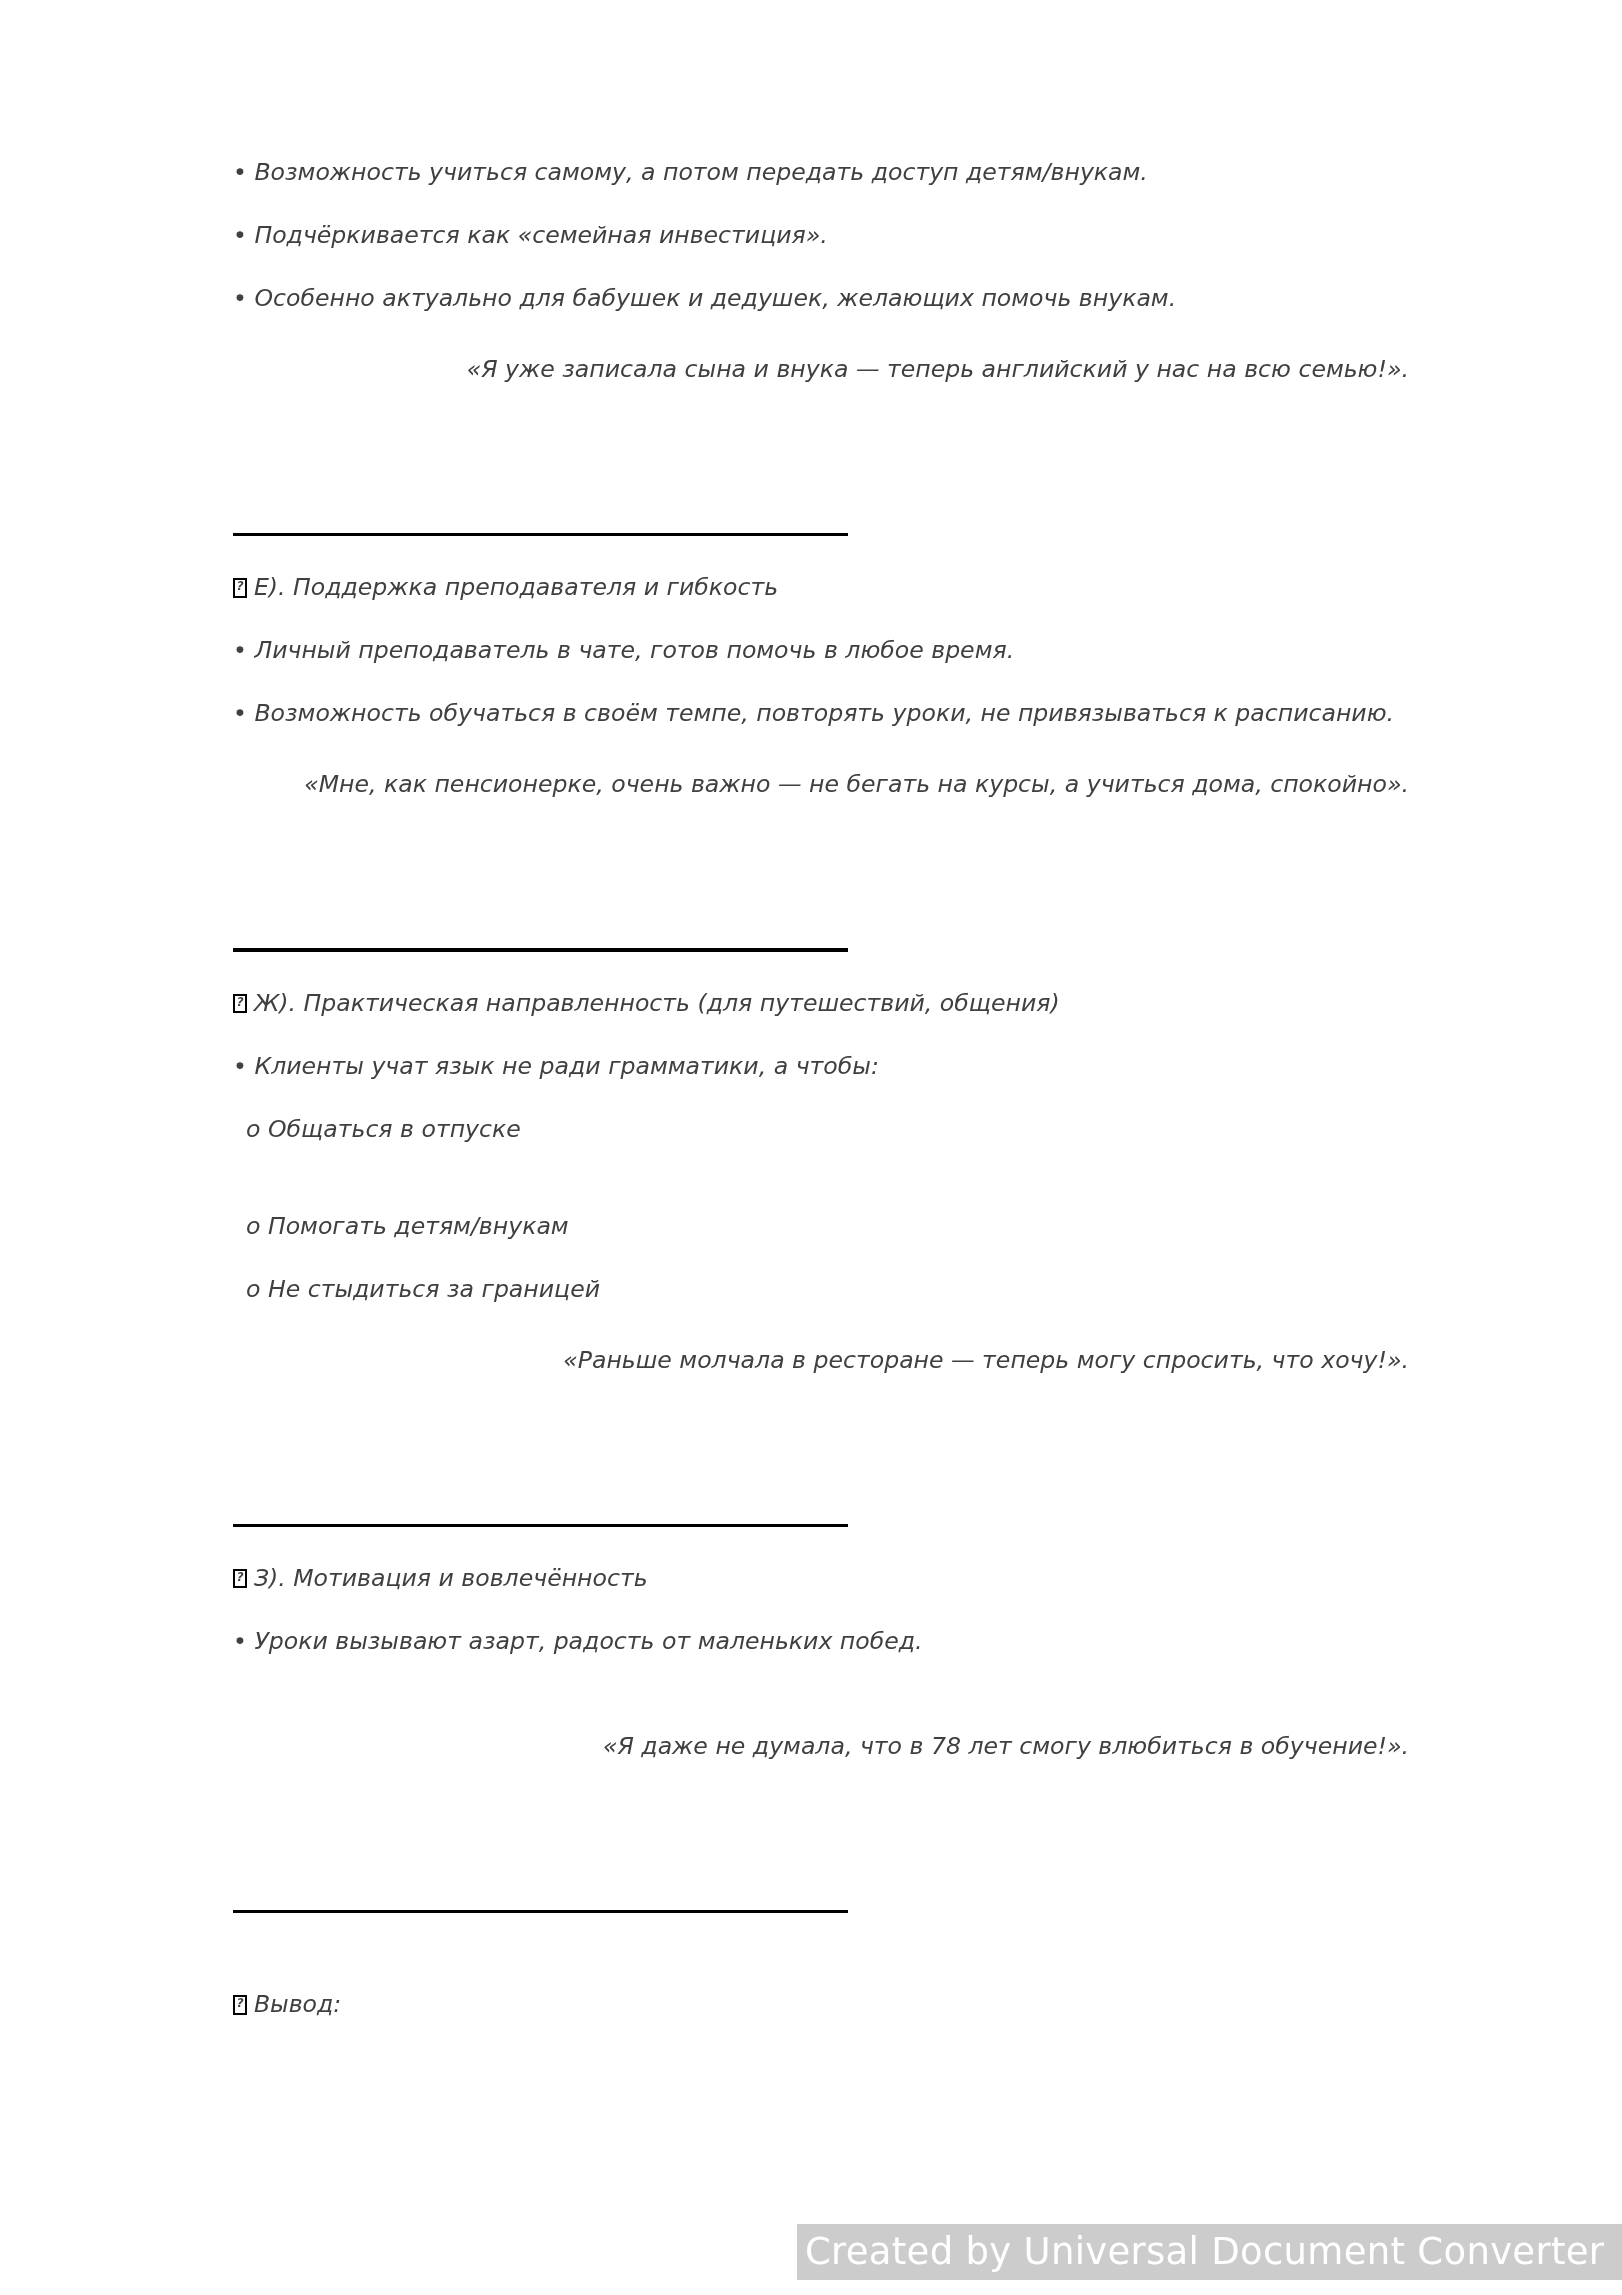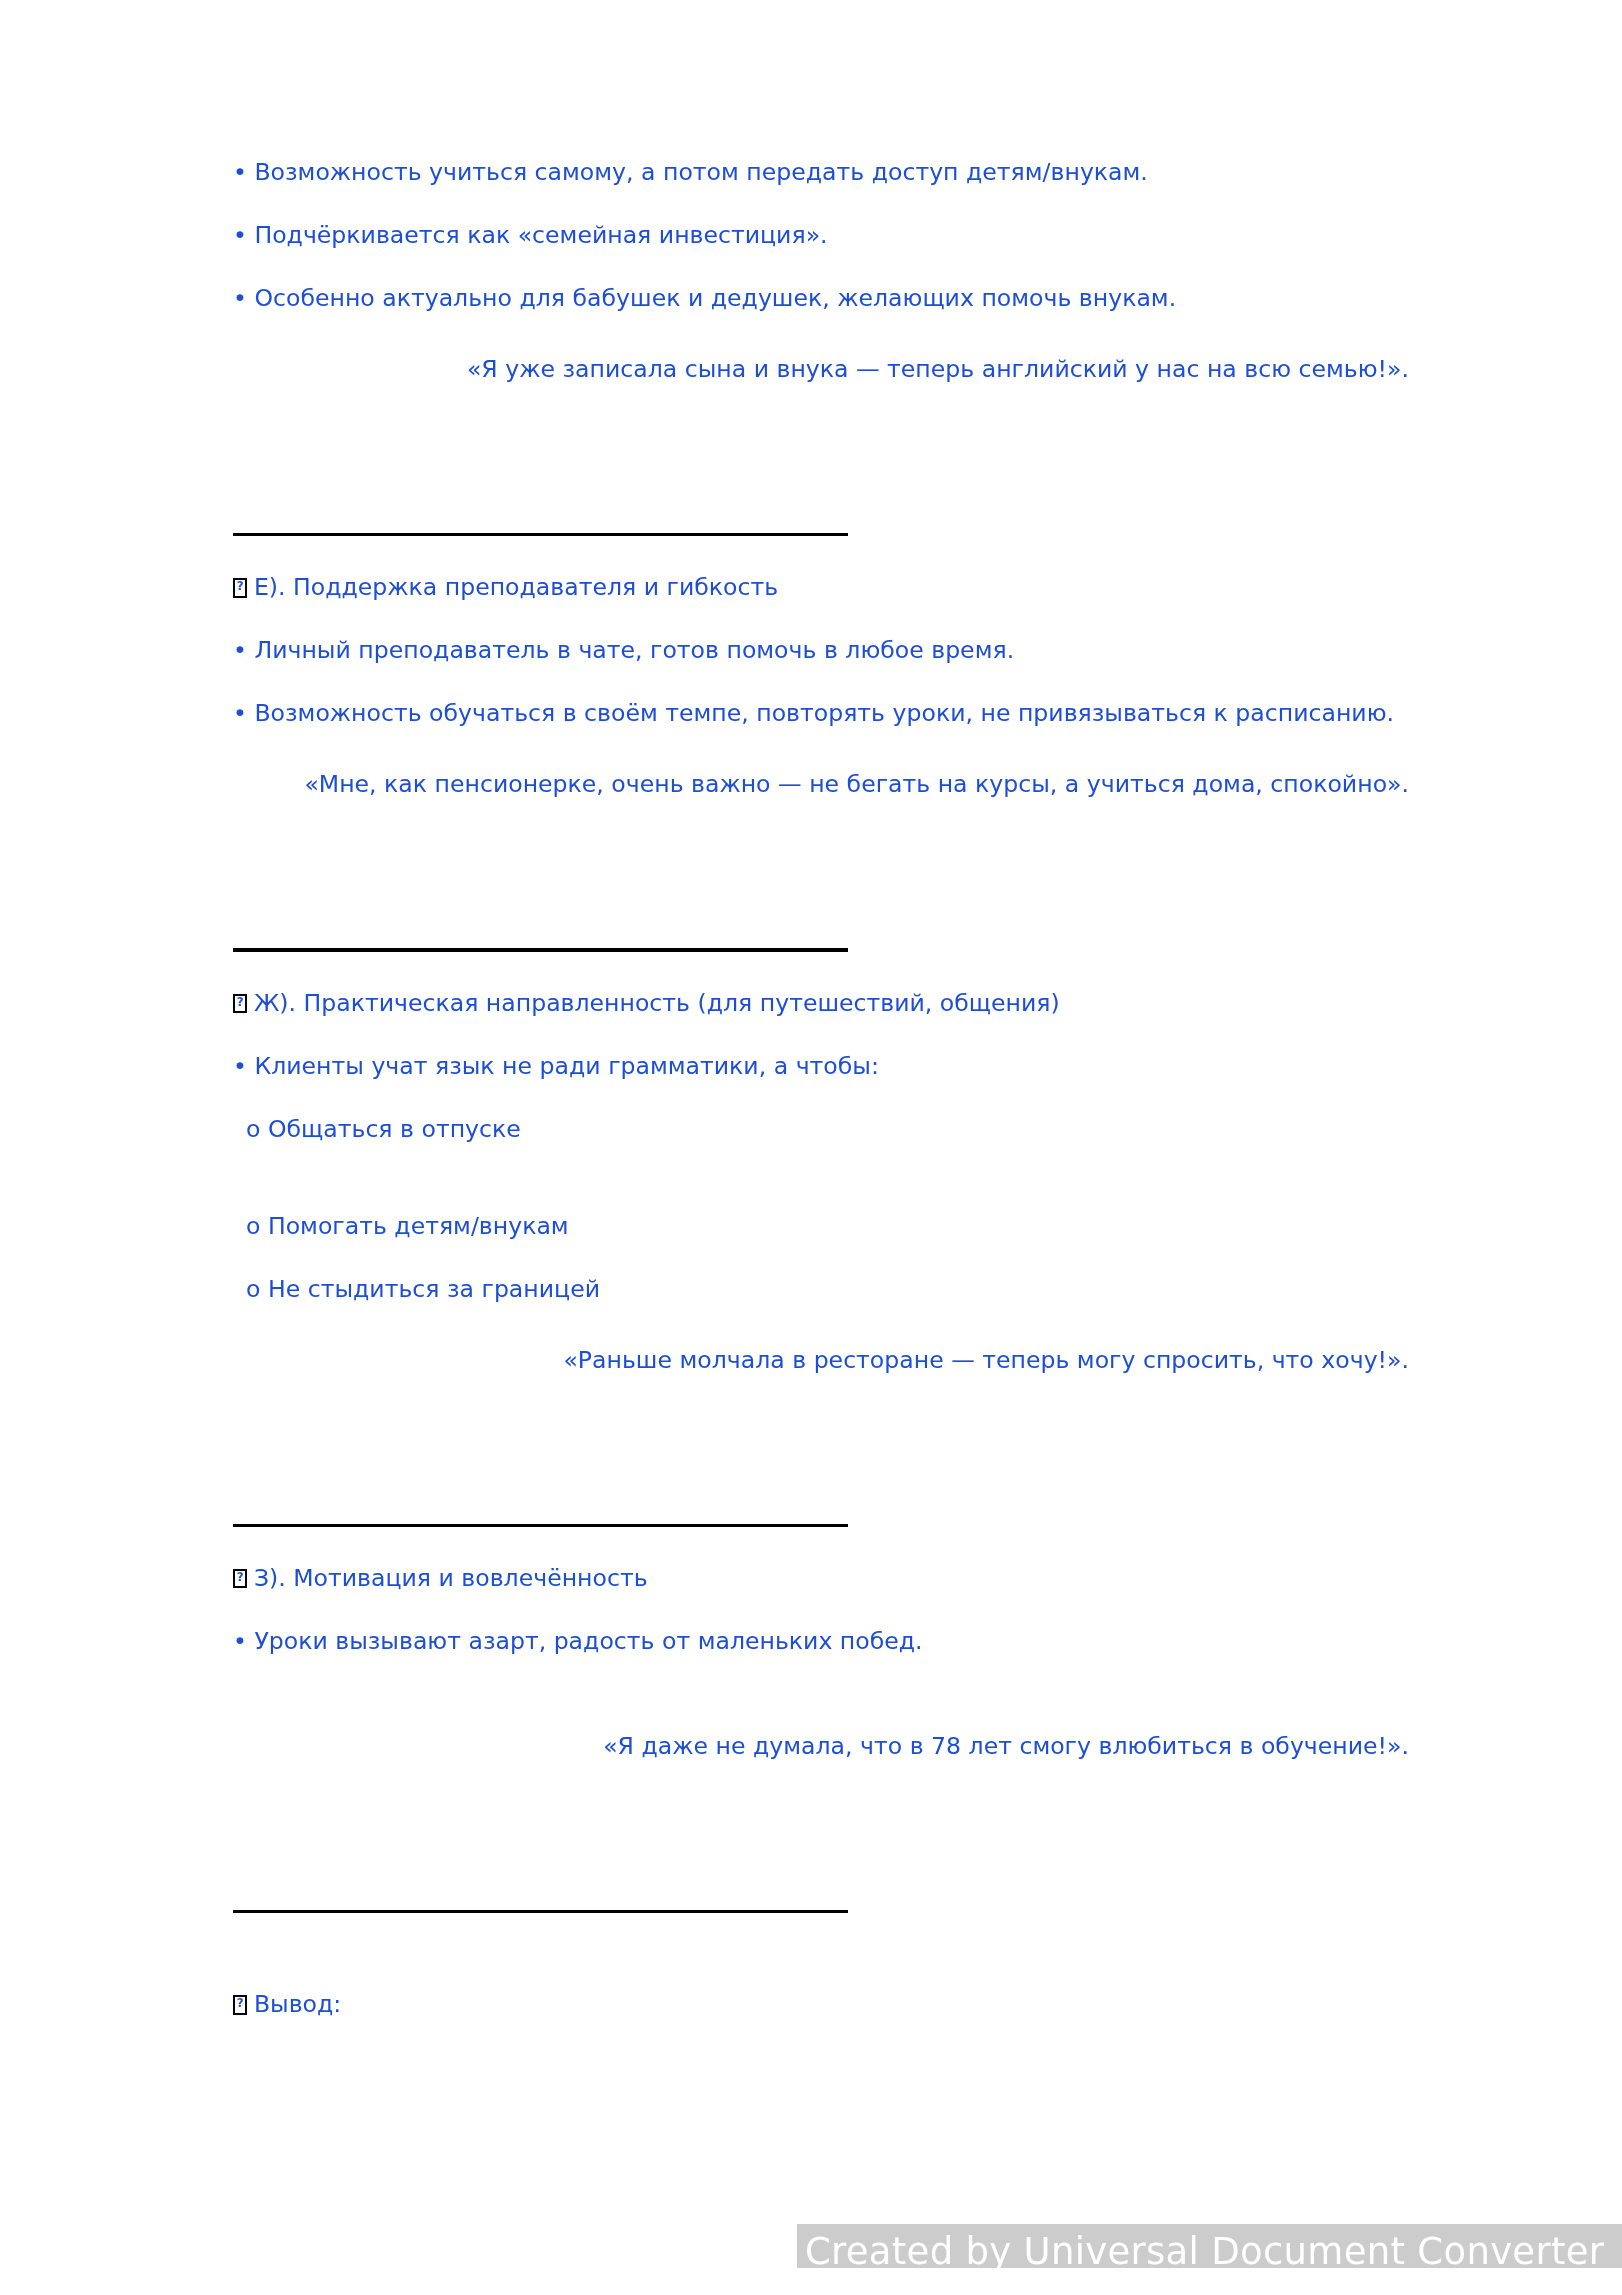--- a/index.html
+++ b/index.html
@@ -21,22 +21,23 @@
     position: absolute;
     left: 233px;
     top: 0;
     width: 1184px;
   }
 
   
   .line {
     font-size: 23.6px;
     line-height: 29px;
-    color: #1d4ed8;
+    color: #404040;
     white-space: normal;
+    font-style: italic;
   }
 
   .bullet-line {
     margin: 0;
     padding: 0 0 0 0;
     display: block;
   }
 
   .sub-line {
     margin: 0;
@@ -90,21 +91,21 @@
   .gap {
     display: block;
   }
 
   
   .watermark {
     position: absolute;
     left: 797px;
     top: 2224px;
     width: 826px;
-    height: 44px;
+    height: 56px;
     background: #cccccc;
     color: #ffffff;
     font-family: "DejaVu Sans", "Liberation Sans", sans-serif;
     font-size: 37px;
     line-height: 56px;
     letter-spacing: 0.3px;
     white-space: nowrap;
     text-align: left;
     padding-left: 7.9px;
     box-sizing: border-box;

